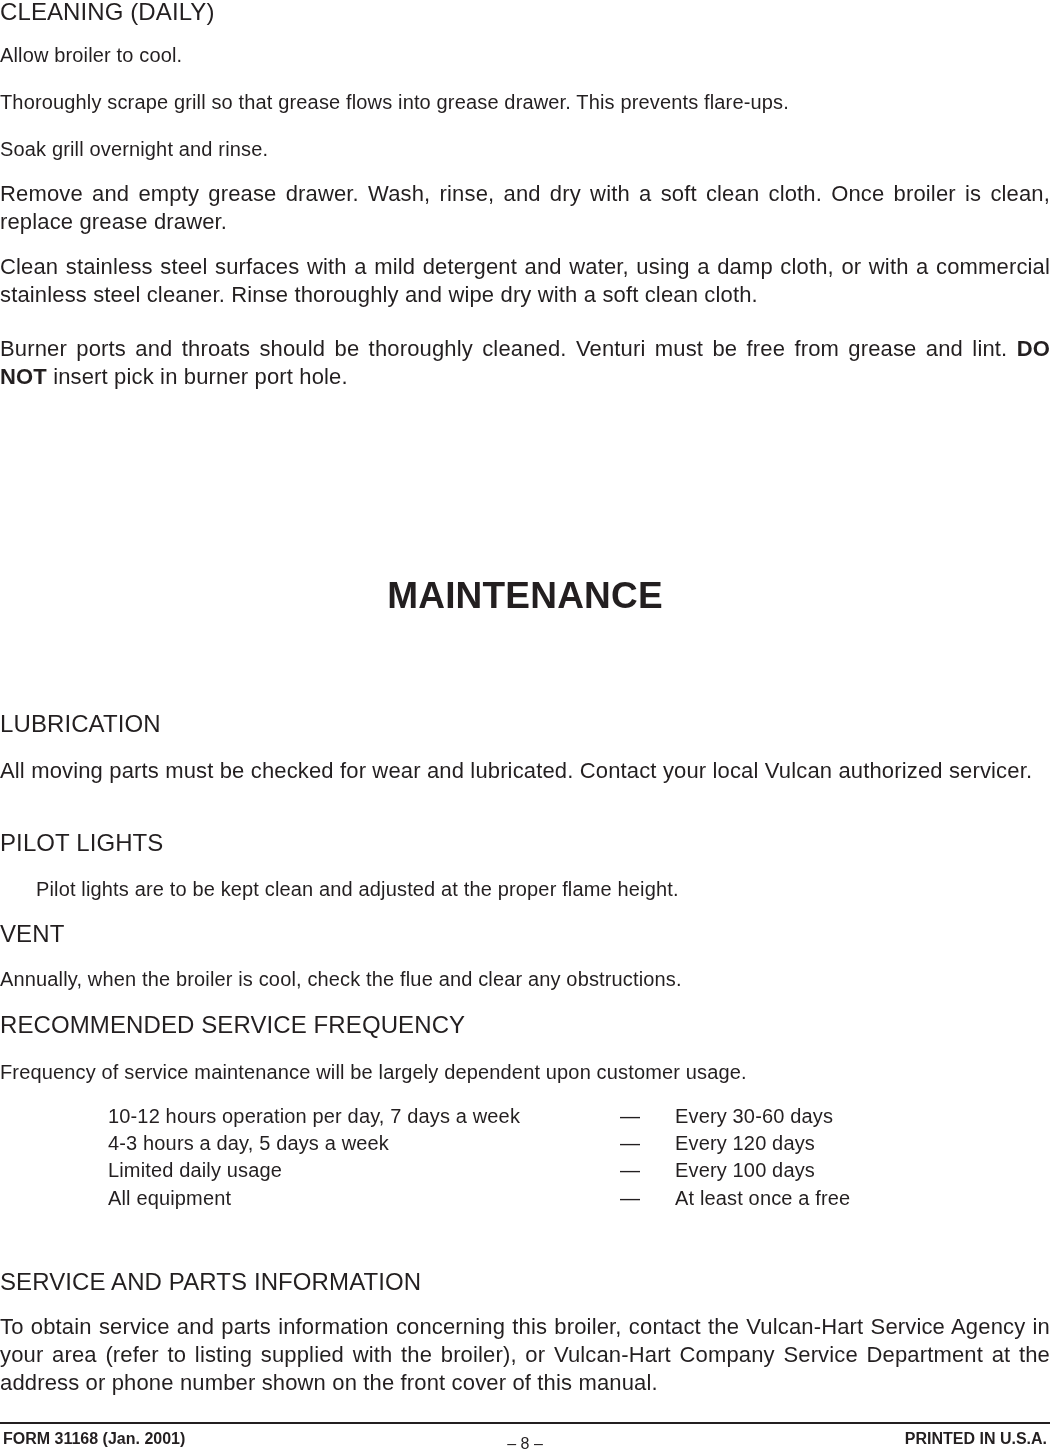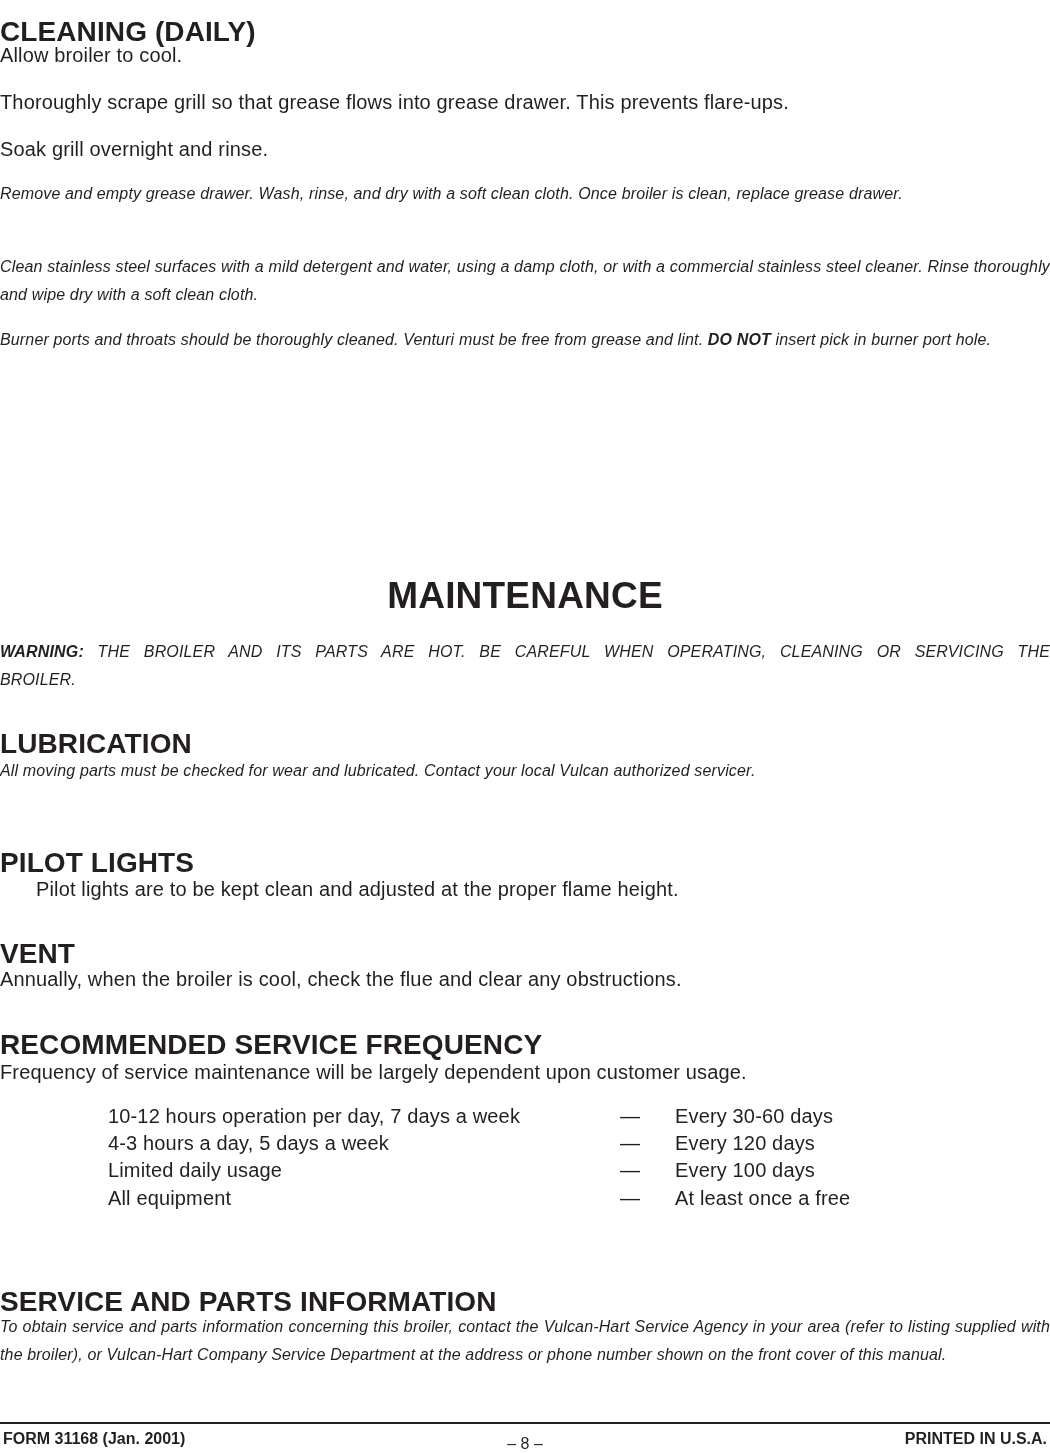--- a/index.html
+++ b/index.html
@@ -2,22 +2,22 @@
 <html><head>
   <meta charset="utf-8">
   <style>
     html, body { margin: 0; padding: 0; background: #ffffff; }
     body {
       width: 1050px; height: 1453px; position: relative; overflow: hidden;
       font-family: "Liberation Sans", sans-serif; color: #231f20;
     }
     .page { position: absolute; left: 0; top: 0; width: 1050px; height: 1453px; }
     .abs { position: absolute; left: 0; width: 1050px; }
-    .h { font-weight: bold; font-size: 28px; line-height: 24px; letter-spacing: 0.1px; margin-top: 20px; }
-    .p { font-size: 16px; line-height: 28px; text-align: justify; letter-spacing: 0.15px; font-style: italic; }
+    .h { font-weight: normal; font-size: 24px; line-height: 24px; letter-spacing: 0.1px; }
+    .p { font-size: 22px; line-height: 28px; text-align: justify; letter-spacing: 0.15px; }
     .p1 { font-size: 20px; line-height: 24px; white-space: nowrap; letter-spacing: 0.15px; }
     .title { font-weight: bold; font-size: 37px; line-height: 40px; text-align: center; letter-spacing: 0.2px; }
     .freq-row { position: absolute; font-size: 20px; line-height: 24px; white-space: nowrap; letter-spacing: 0.15px; }
     .col-a { position: absolute; left: 108px; }
     .col-b { position: absolute; left: 620px; }
     .col-c { position: absolute; left: 675px; }
     .rule { position: absolute; left: 0; top: 1422px; width: 1050px; height: 2px; background: #231f20; }
     .footer-left { position: absolute; left: 3px; top: 1430px; font-weight: bold; font-size: 16px; line-height: 18px; }
     .footer-center { position: absolute; left: 0; width: 1050px; top: 1435px; text-align: center; font-size: 16px; line-height: 18px; }
     .footer-right { position: absolute; right: 3px; top: 1430px; font-weight: bold; font-size: 16px; line-height: 18px; }
@@ -27,25 +27,24 @@
 <body>
 
 <div class="page">
 
   <div class="abs h" style="top:0px;">CLEANING (DAILY)</div>
   <div class="abs p1" style="top:43px;">Allow broiler to cool.</div>
   <div class="abs p1" style="top:90px;">Thoroughly scrape grill so that grease flows into grease drawer.  This prevents flare-ups.</div>
   <div class="abs p1" style="top:137px;">Soak grill overnight and rinse.</div>
   <div class="abs p" style="top:180px;">Remove and empty grease drawer.  Wash, rinse, and dry with a soft clean cloth.  Once broiler is clean, replace grease drawer.</div>
   <div class="abs p" style="top:253px;">Clean stainless steel surfaces with a mild detergent and water, using a damp cloth, or with a commercial stainless steel cleaner.  Rinse thoroughly and wipe dry with a soft clean cloth.</div>
-  <div class="abs p" style="top:326px;"><span>Burner ports and throats should be thoroughly cleaned.  Venturi must be free from grease and lint.  </span><b>DO NOT</b><span> insert pick in burner port hole.</span></div>
+  <div class="abs p" style="top:335px;"><span>Burner ports and throats should be thoroughly cleaned.  Venturi must be free from grease and lint.  </span><b>DO NOT</b><span> insert pick in burner port hole.</span></div>
 
   <div class="abs title" style="top:576px;">MAINTENANCE</div>
 
-  <div class="abs p" style="top:638px; word-spacing:6px;"><b>WARNING:</b><span>  THE BROILER AND ITS PARTS ARE HOT. BE CAREFUL WHEN OPERATING, CLEANING OR SERVICING THE BROILER.</span></div>
 
   <div class="abs h" style="top:712px;">LUBRICATION</div>
   <div class="abs p" style="top:757px;">All moving parts must be checked for wear and lubricated.  Contact your local Vulcan authorized servicer.</div>
 
   <div class="abs h" style="top:831px;">PILOT LIGHTS</div>
   <div class="abs p1" style="top:877px;padding-left:36px;">Pilot lights are to be kept clean and adjusted at the proper flame height.</div>
 
   <div class="abs h" style="top:922px;">VENT</div>
   <div class="abs p1" style="top:967px;">Annually, when the broiler is cool, check the flue and clear any obstructions.</div>
 

